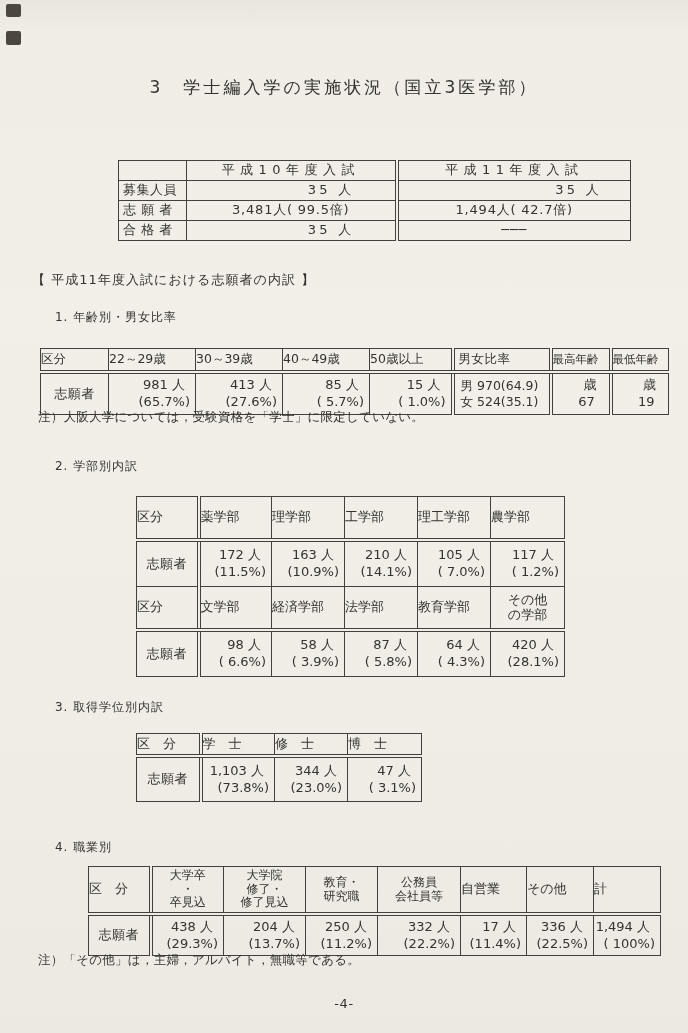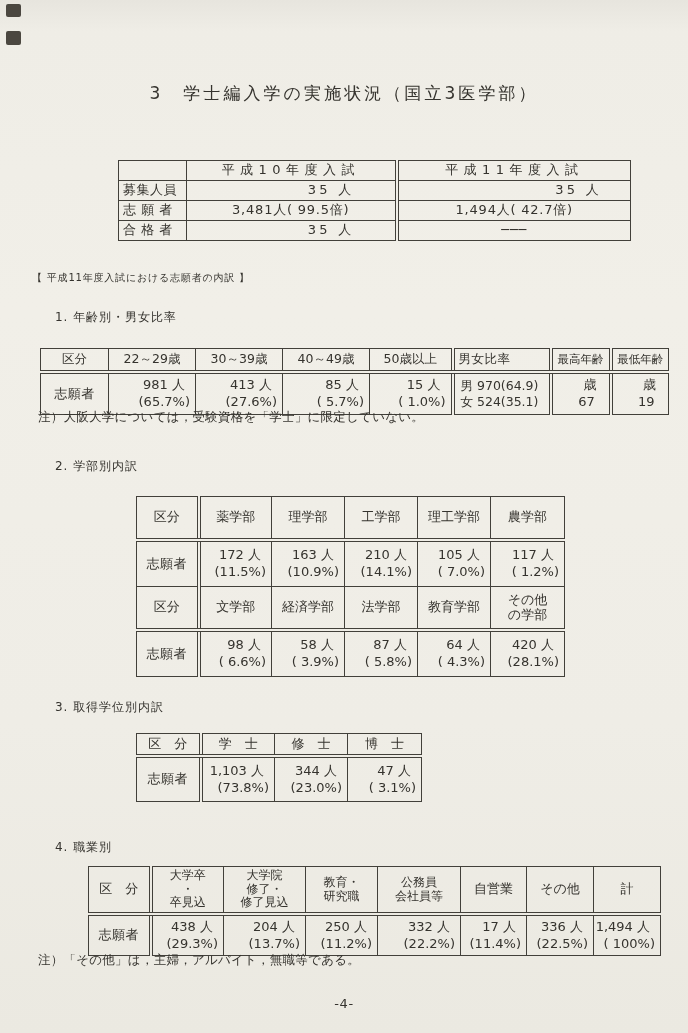--- a/index.html
+++ b/index.html
@@ -6,33 +6,33 @@
   body{width:688px;height:1033px;background:#d8d6cf;}
   .page{
     position:relative;width:688px;height:1033px;overflow:hidden;
     background:linear-gradient(180deg,#e7e5de 0%,#efede6 3%,#f1efe8 30%,#efede6 70%,#ebe9e1 100%);
     font-family:"DejaVu Sans","Liberation Sans",sans-serif;
     color:#35332e;
   }
   .mark{position:absolute;background:#4b4740;border-radius:2px;}
   .mark1{left:6px;top:4px;width:15px;height:13px;}
   .mark2{left:6px;top:31px;width:15px;height:14px;}
-  .title{position:absolute;top:82px;left:0;width:100%;text-align:center;
+  .title{position:absolute;top:76px;left:0;width:100%;text-align:center;
     font-size:17px;letter-spacing:0.18em;white-space:nowrap;}
   .sect{position:absolute;font-size:12px;letter-spacing:0.08em;white-space:nowrap;}
   .note{position:absolute;font-size:12.5px;letter-spacing:0.02em;white-space:nowrap;}
   .pageno{position:absolute;top:996px;left:0;width:100%;text-align:center;font-size:13px;letter-spacing:0.05em;}
 
   table{border-collapse:collapse;table-layout:fixed;position:absolute;}
   td{border:1.5px solid #42403a;vertical-align:middle;font-size:13px;
      padding:0;overflow:hidden;line-height:1.3;}
   .dl{border-left-style:double;border-left-width:4px;}
   .db td{border-bottom-style:double;border-bottom-width:4px;}
 
-  .cth{text-align:center;}
+  .cth{text-align:left;}
   .hsp{text-align:center;letter-spacing:0.42em;white-space:nowrap;}
   .lab{padding-left:4px;letter-spacing:0.04em;white-space:nowrap;}
   .labc{text-align:center;letter-spacing:0.04em;}
   .n{text-align:right;padding-right:10px;white-space:nowrap;}
   .p{text-align:right;padding-right:5px;white-space:nowrap;}
   .rt{text-align:right;padding-right:40px;white-space:nowrap;letter-spacing:0.25em;}
   .rt2{text-align:right;padding-right:28px;white-space:nowrap;letter-spacing:0.25em;}
   .ctr{text-align:center;white-space:nowrap;letter-spacing:0.06em;}
   .ml{white-space:pre-line;text-align:center;font-size:12px;line-height:1.12;}
   .gen{padding-left:6px;white-space:nowrap;font-size:12.5px;}
@@ -48,21 +48,21 @@
   #t3 .hrow td{height:41px;}
   #t3 .drow td{height:44px;}
   #t4{top:733px;left:136px;}
   #t4 .hrow td{height:20px;}
   #t4 .drow td{height:43px;}
   #t5{top:866px;left:88px;}
   #t5 .hrow td{height:45px;}
   #t5 .drow td{height:39px;}
   #note1{top:409px;left:38px;}
   #note2{top:952px;left:38px;}
-  #hbreak{top:271px;left:32px;font-size:10px;}
+  #hbreak{top:271px;left:32px;font-size:13px;}
   #s1{top:309px;left:55px;}
   #s2{top:458px;left:55px;}
   #s3{top:699px;left:55px;}
   #s4{top:839px;left:55px;}
 </style>
 </head>
 <body>
 
 <div class="page">
 

